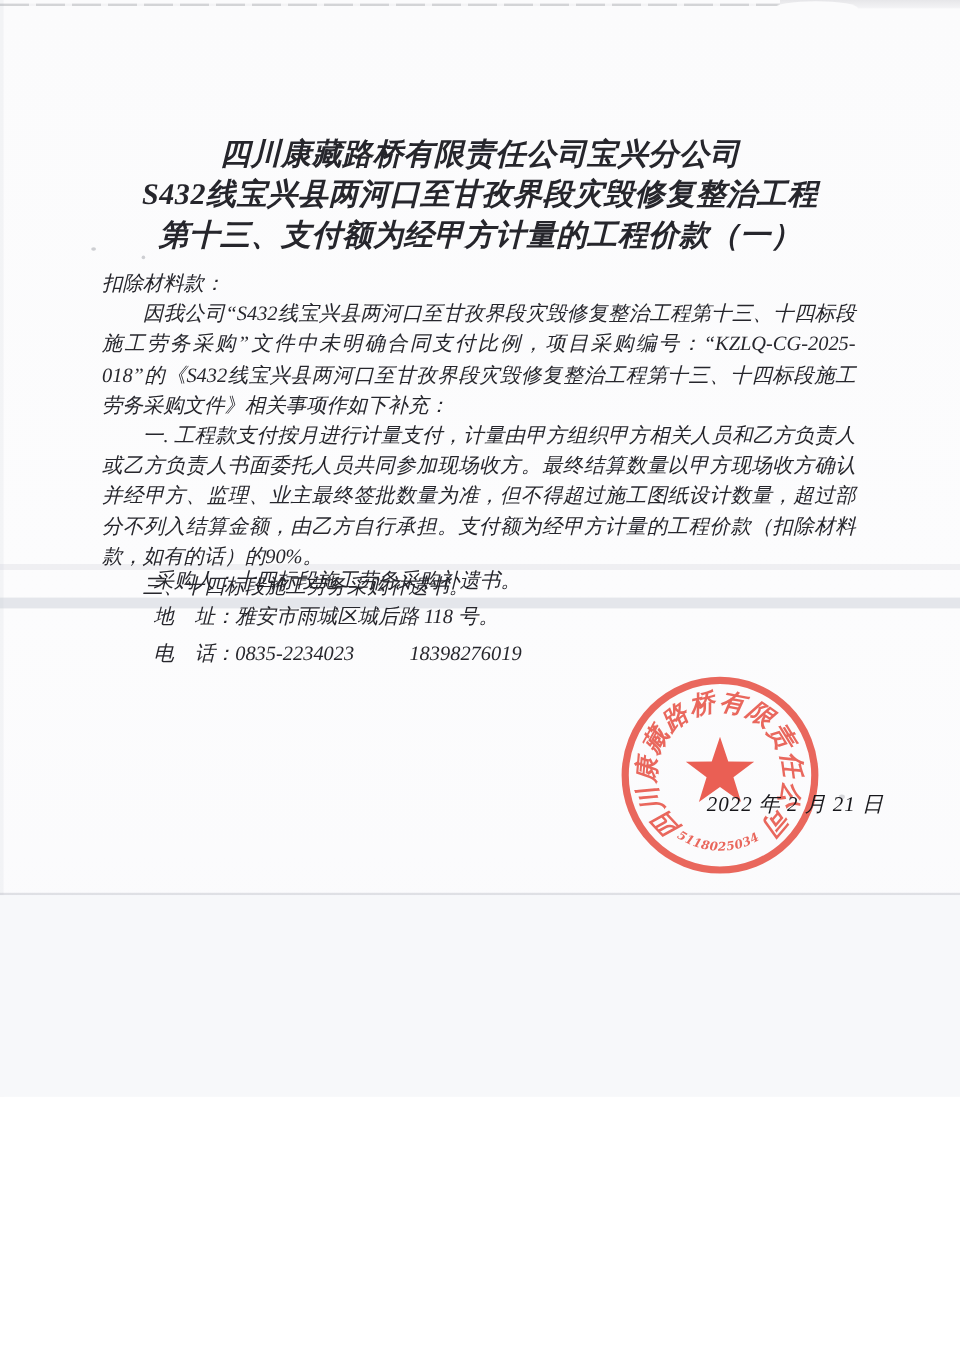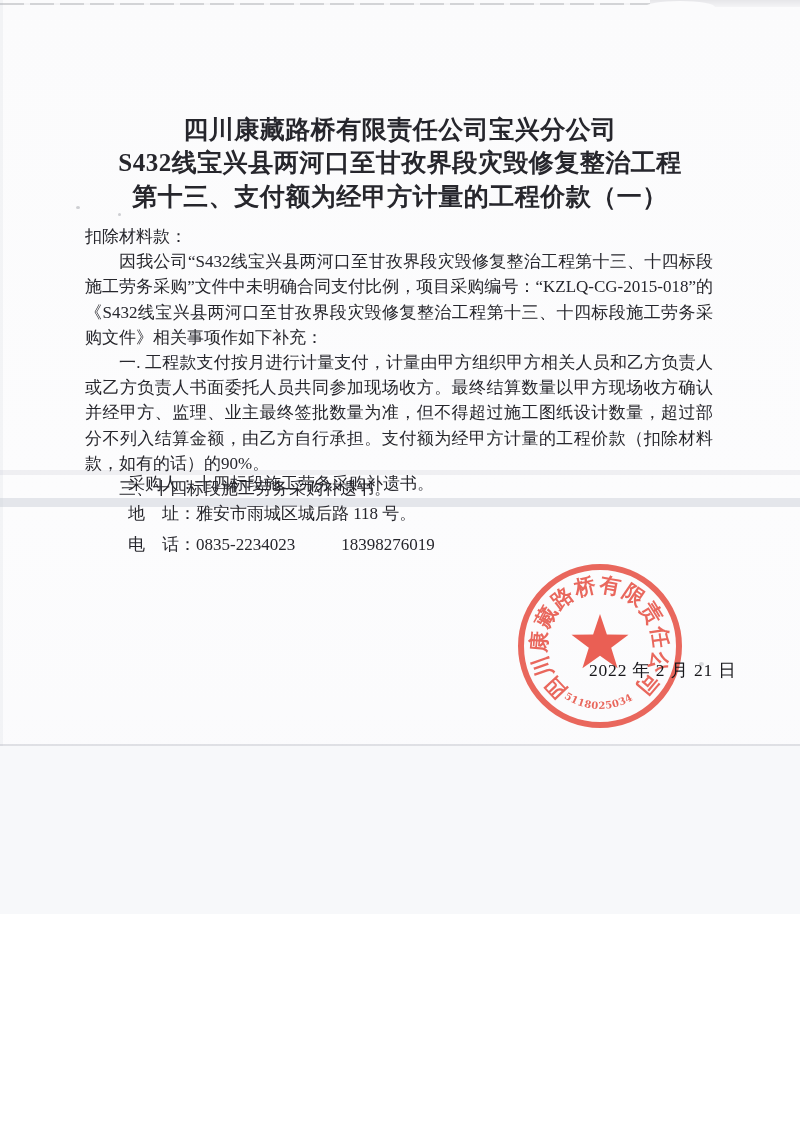--- a/index.html
+++ b/index.html
@@ -5,20 +5,21 @@
   html,body{margin:0;padding:0;}
   body{
     width:800px;height:1131px;
     font-family:"Liberation Serif","DejaVu Serif",serif;
     background:#ffffff;
   }
   .page{
     position:relative;width:800px;height:914px;overflow:hidden;
     background:linear-gradient(180deg,#fbfbfc 0%,#fcfcfd 55%,#fafafc 100%);
     color:#24242a;
+    font-style:italic;
   }
   
   .edge-line{
     position:absolute;top:3px;left:0;width:660px;height:2px;
     background:repeating-linear-gradient(90deg,#c9cacd 0 24px,#f2f2f4 24px 30px);
     opacity:.8;
   }
   .edge-right{
     position:absolute;top:0;right:0;width:150px;height:7px;
     background:linear-gradient(180deg,#e6e6e9,#f4f4f6);
@@ -114,21 +115,21 @@
   <div class="speck s3"></div>
 
   <div class="title-block">
     <div>四川康藏路桥有限责任公司宝兴分公司</div>
     <div>S432线宝兴县两河口至甘孜界段灾毁修复整治工程</div>
     <div>第十三、支付额为经甲方计量的工程价款（一）</div>
   </div>
 
   <div class="body-block">
     <p class="salutation">扣除材料款：</p>
-    <p class="para">因我公司“S432线宝兴县两河口至甘孜界段灾毁修复整治工程第十三、十四标段施工劳务采购”文件中未明确合同支付比例，项目采购编号：“KZLQ-CG-2015-018”的《S432线宝兴县两河口至甘孜界段灾毁修复整治工程第十三、十四标段施工劳务采购文件》相关事项作如下补充：</p>
+    <p class="para">因我公司“S432线宝兴县两河口至甘孜界段灾毁修复整治工程第十三、十四标段施工劳务采购”文件中未明确合同支付比例，项目采购编号：“KZLQ-CG-2025-018”的《S432线宝兴县两河口至甘孜界段灾毁修复整治工程第十三、十四标段施工劳务采购文件》相关事项作如下补充：</p>
     <p class="para">一. 工程款支付按月进行计量支付，计量由甲方组织甲方相关人员和乙方负责人或乙方负责人书面委托人员共同参加现场收方。最终结算数量以甲方现场收方确认并经甲方、监理、业主最终签批数量为准，但不得超过施工图纸设计数量，超过部分不列入结算金额，由乙方自行承担。支付额为经甲方计量的工程价款（扣除材料款，如有的话）的90%。</p>
     <p class="para">三、十四标段施工劳务采购补遗书。</p>
   </div>
 
   <div class="contact-block">
     <p>采购人：十四标段施工劳务采购补遗书。</p>
     <p>地　址：雅安市雨城区城后路 118 号。</p>
     <p><span>电　话：</span><span>0835-2234023</span><span class="phone-gap"></span><span>18398276019</span></p>
   </div>
 

